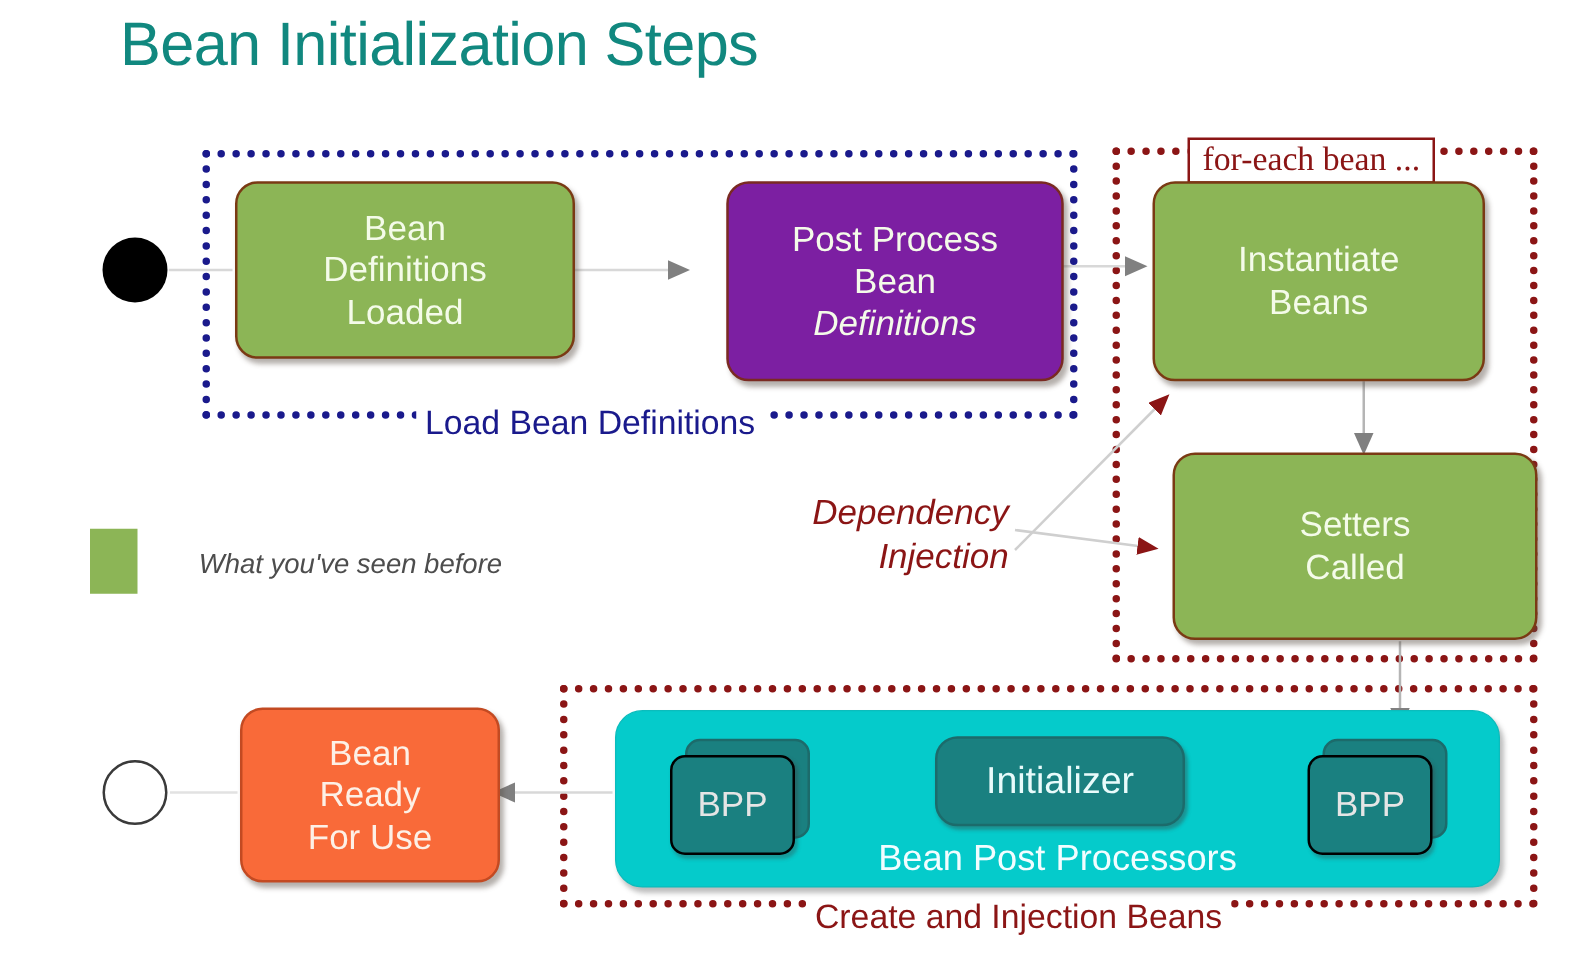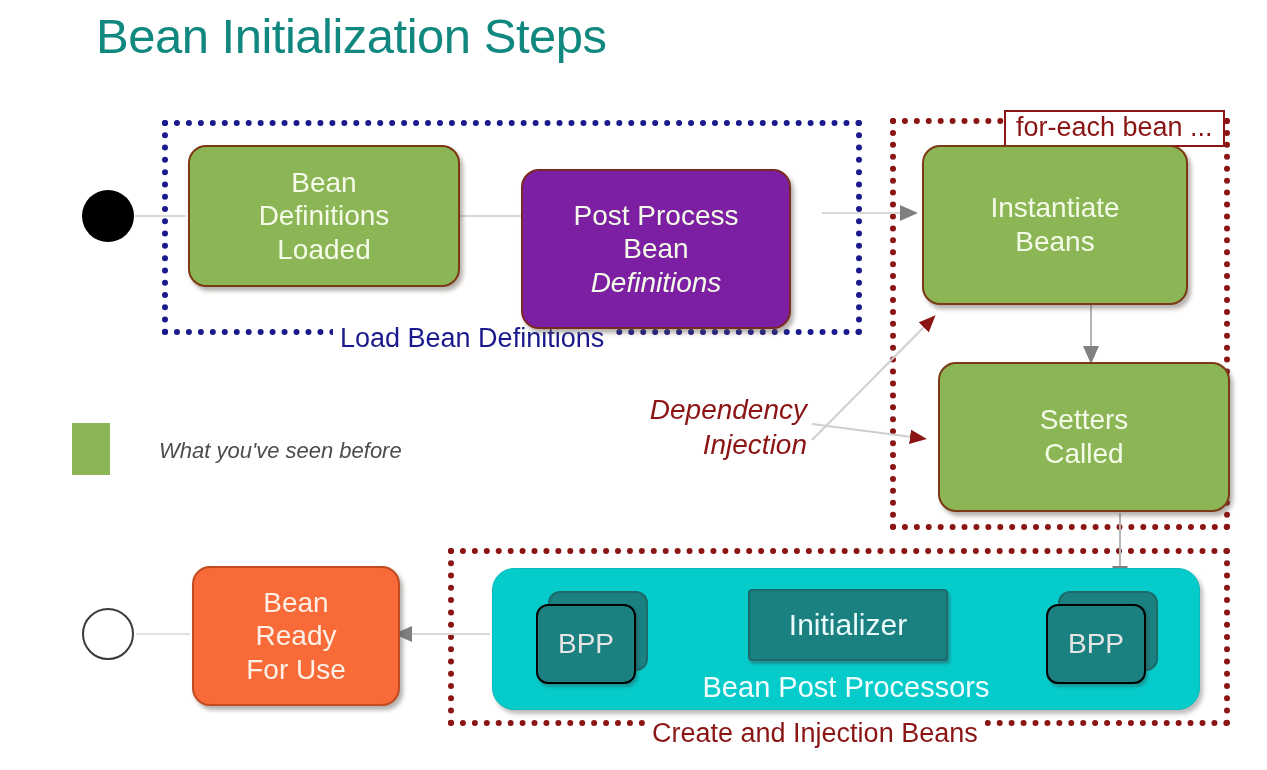--- a/index.html
+++ b/index.html
@@ -52,21 +52,21 @@
   }
   .node.orange {
     background: #f96a39;
     border: 2px solid #c34a22;
     color: #fdf0e6;
   }
   .node.teal {
     background: #1a8080;
     border: 2px solid #1c6b6b;
     color: #e9fbfb;
-    border-radius: 4px;
+    border-radius: 18px;
     box-shadow: 2px 3px 3px rgba(60,60,60,0.4);
   }
   .node .ital { font-style: italic; }
 
   
   .start-node {
     position: absolute;
     width: 52px; height: 52px;
     border-radius: 50%;
     background: #000000;
@@ -197,21 +197,21 @@
   <div class="title">Bean Initialization Steps</div>
 
   <div class="region navy" style="left:162px; top:120px; width:700px; height:215px;"></div>
 
   <div class="region darkred" style="left:890px; top:118px; width:340px; height:412px;"></div>
 
   <div class="region darkred" style="left:448px; top:548px; width:782px; height:178px;"></div>
 
   <div class="region-label navy" style="left:305px; top:323px;">Load Bean Definitions</div>
 
-  <div class="foreach-label" style="left:1004px; top:110px;">for-each bean ...</div>
+  <div class="foreach-label" style="left:950px; top:110px;font-family:Liberation Serif, serif;">for-each bean ...</div>
 
   <div class="region-label darkred" style="left:645px; top:718px;">Create and Injection Beans</div>
 
   <svg class="arrows" viewBox="0 0 1267 770">
     <defs>
       <marker id="arrGray" markerWidth="10" markerHeight="10" refX="1" refY="4" orient="auto" markerUnits="strokeWidth">
         <path d="M0,0 L0,8 L9,4 z" fill="#808080"></path>
       </marker>
       <marker id="arrRed" markerWidth="9" markerHeight="9" refX="1" refY="3.6" orient="auto" markerUnits="strokeWidth">
         <path d="M0,0 L0,7.2 L8.5,3.6 z" fill="#8b1515"></path>
@@ -243,21 +243,21 @@
 
   <div class="start-node" style="left:82px; top:190px;"></div>
   <div class="end-node" style="left:82px; top:608px;"></div>
 
   <div class="node green" style="left:188px; top:145px; width:272px; height:142px;">
     <span>Bean</span>
     <span>Definitions</span>
     <span>Loaded</span>
   </div>
 
-  <div class="node purple" style="left:521px; top:145px; width:270px; height:160px;margin-top:24px;">
+  <div class="node purple" style="left:581px; top:145px; width:270px; height:160px;">
     <span>Post Process</span>
     <span>Bean</span>
     <span class="ital">Definitions</span>
   </div>
 
   <div class="node green" style="left:922px; top:145px; width:266px; height:160px;">
     <span>Instantiate</span>
     <span>Beans</span>
   </div>
 

